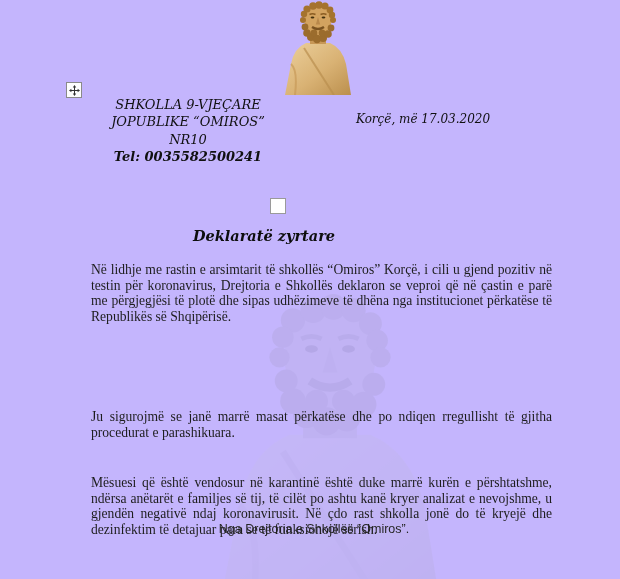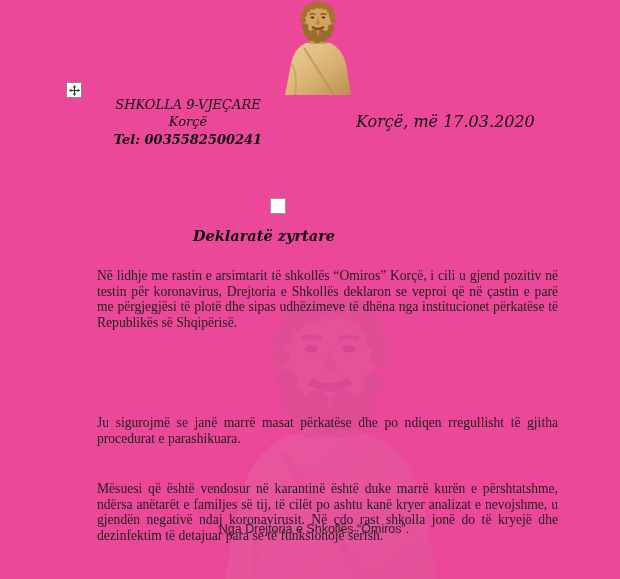--- a/index.html
+++ b/index.html
@@ -1,16 +1,16 @@
 <!DOCTYPE html>
 <html><head>
 <meta charset="utf-8">
 <style>
   html,body{margin:0;padding:0;background:#fff;}
-  .page{position:relative;width:620px;height:579px;background:#ec4899;overflow:hidden;
+  .page{position:relative;width:620px;height:579px;background:#c4b5fd;overflow:hidden;
         font-family:"Liberation Serif",serif;color:#1a1a1a;}
 
   
   .watermark{position:absolute;left:160px;top:290px;width:340px;height:320px;
              opacity:0.10;filter:grayscale(100%);pointer-events:none;}
 
   
   .bust{position:absolute;left:268px;top:0;width:100px;height:95px;}
 
   
@@ -19,33 +19,33 @@
                align-items:center;justify-content:center;box-sizing:content-box;}
 
   
   .letterhead{position:absolute;left:83px;top:96px;width:210px;text-align:center;
               font-family:"DejaVu Serif",serif;font-style:italic;font-size:13px;
               line-height:17.3px;color:#101010;}
   .letterhead .tel-line{font-weight:bold;}
 
   
   .date-line{position:absolute;left:356px;top:112px;font-family:"DejaVu Serif",serif;
-             font-style:italic;font-size:16px;color:#101010;}
+             font-style:italic;font-size:12px;color:#101010;}
 
   
   .placeholder-box{position:absolute;left:270px;top:198px;width:14px;height:14px;
                    border:1px solid #9a9a9a;background:#fff;}
 
   
   .doc-title{position:absolute;left:0;top:227px;width:528px;text-align:center;
              font-family:"DejaVu Serif",serif;font-style:italic;font-weight:bold;
              font-size:14.5px;color:#0d0d0d;}
 
   
-  .para{position:absolute;left:85px;width:461px;margin:12px;
+  .para{position:absolute;left:85px;width:461px;margin:6px;
         font-family:"Liberation Serif",serif;font-size:13.6px;line-height:15.6px;
         text-align:justify;color:#1d1d1d;}
   .p1{top:256px;}
   .p2{top:347px;}
   .p3{top:403px;}
   .p4{top:469px;}
 
   
   .closing{position:absolute;left:4px;top:522px;width:620px;text-align:center;
            font-family:"Liberation Sans",sans-serif;font-size:12.5px;color:#262626;}
@@ -118,21 +118,22 @@
         <path d="M5.5,0 L3.8,2.4 L7.2,2.4 Z"></path>
         <path d="M5.5,11 L3.8,8.6 L7.2,8.6 Z"></path>
         <path d="M0,5.5 L2.4,3.8 L2.4,7.2 Z"></path>
         <path d="M11,5.5 L8.6,3.8 L8.6,7.2 Z"></path>
       </g>
     </svg>
   </div>
 
   <div class="letterhead">
     <div>SHKOLLA 9-VJEÇARE</div>
-    <div>Korçë</div>
+    <div>JOPUBLIKE “OMIROS”</div>
+    <div>NR10</div>
     <div class="tel-line">Tel: 0035582500241</div>
   </div>
 
   <div class="date-line">Korçë, më 17.03.2020</div>
 
   <div class="placeholder-box"></div>
 
   <div class="doc-title">Deklaratë zyrtare</div>
 
   <p class="para p1">Në lidhje me rastin e arsimtarit të shkollës “Omiros” Korçë, i cili u gjend pozitiv në testin për koronavirus, Drejtoria e Shkollës deklaron se veproi që në çastin e parë me përgjegjësi të plotë dhe sipas udhëzimeve të dhëna nga institucionet përkatëse të Republikës së Shqipërisë.</p>

